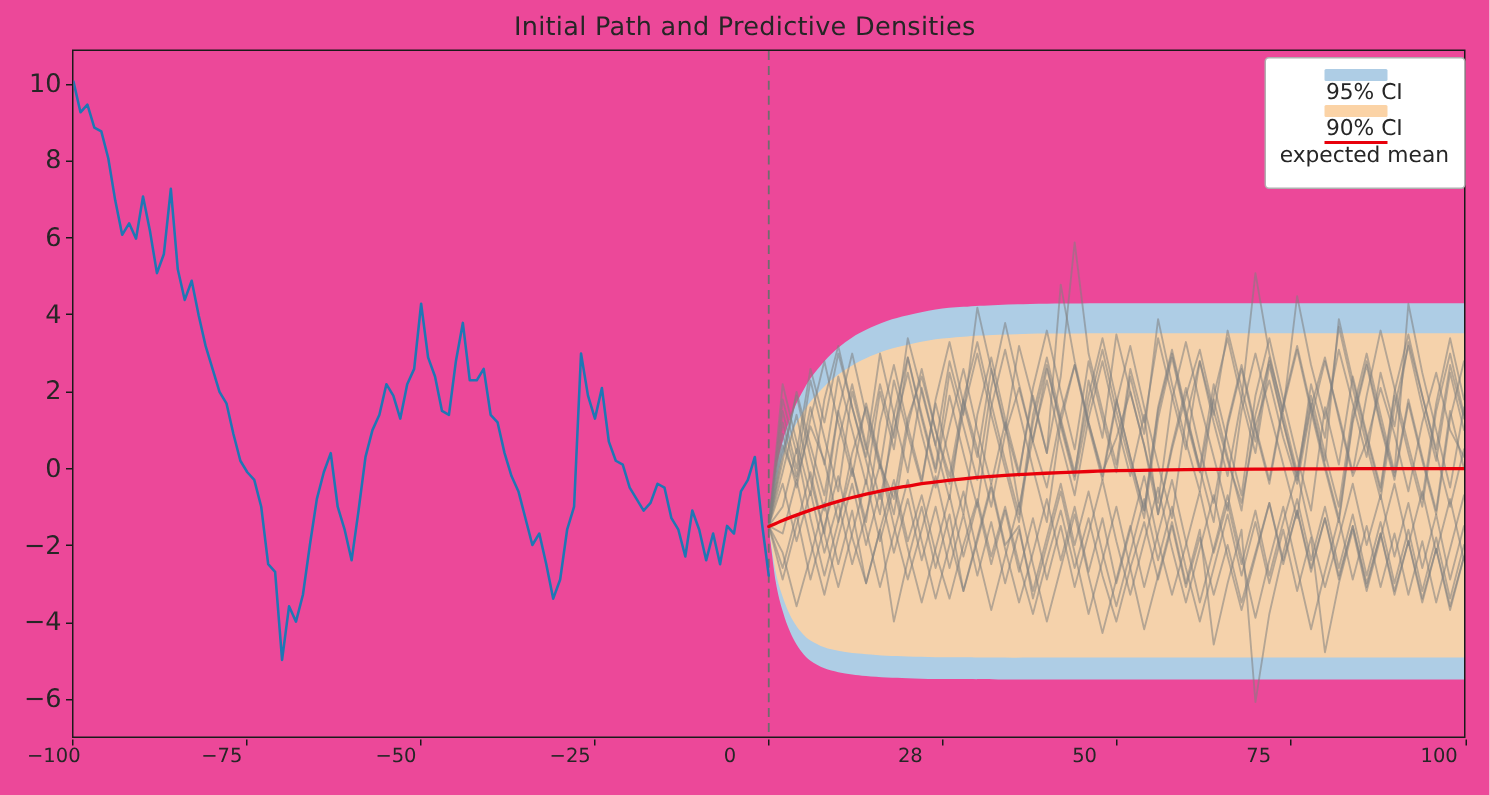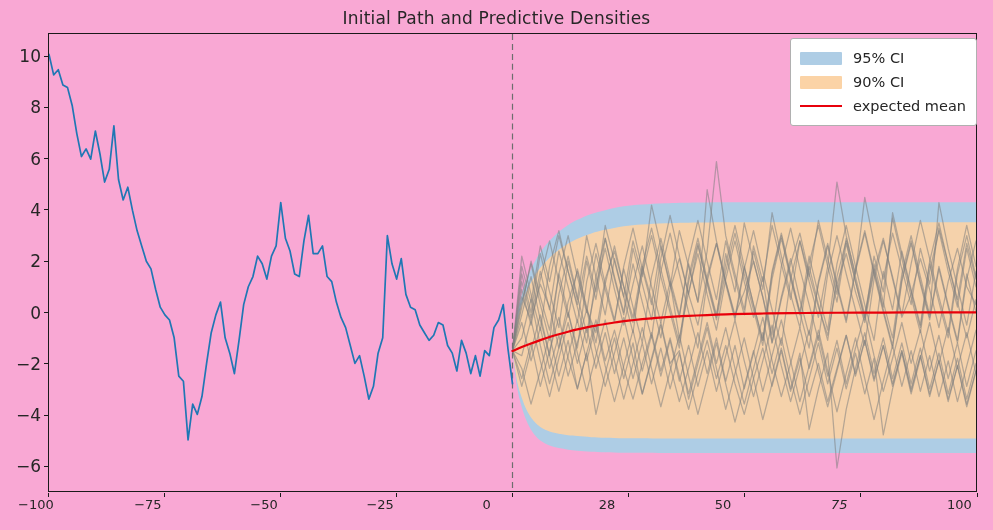--- a/index.html
+++ b/index.html
@@ -1,34 +1,34 @@
 <!DOCTYPE html>
 <html><head>
 <meta charset="utf-8">
 <style>
   html,body{margin:0;padding:0;background:#ffffff;}
   body{width:993px;height:530px;overflow:hidden;
        font-family:"DejaVu Sans","Liberation Sans",sans-serif;}
-  #fig{position:relative;width:993px;height:530px;background:#f9a8d4;}
+  #fig{position:relative;width:993px;height:530px;background:#ec4899;}
   #title{position:absolute;left:0;top:8px;width:993px;text-align:center;
          font-size:17px;color:#262626;letter-spacing:.2px;}
   #axes{position:absolute;left:48px;top:33px;width:929px;height:459px;
         border:1.1px solid #1a1a1a;box-sizing:border-box;background:transparent;}
   #plotsvg{position:absolute;left:0;top:0;width:100%;height:100%;display:block;}
   .ytick{position:absolute;right:0;transform:translateY(-50%);
          font-size:17px;color:#262626;text-align:right;width:40px;}
   .xtick{position:absolute;top:0;transform:translateX(-50%);
          font-size:13px;color:#262626;text-align:left;width:60px;}
   .tickmark{position:absolute;background:#1a1a1a;}
   #ytlabels{position:absolute;left:0px;top:33px;width:41px;height:459px;}
   #xtlabels{position:absolute;left:48px;top:497px;width:929px;height:20px;}
   #legend{position:absolute;right:16px;top:38px;background:#ffffff;
           border:1px solid #b0b0b0;border-radius:3px;padding:7px 10px 7px 9px;
           box-shadow:none;}
-  .lgrow{display:flex;align-items:center;height:24px;}
+  .lgrow{display:flex;align-items:center;height:24px;flex-direction:column;}
   .lgswatch{width:42px;height:13px;margin-right:11px;border-radius:1px;}
   .lgline{width:42px;height:0;border-top:2.2px solid #e8000b;margin-right:11px;}
   .lglabel{font-size:14.5px;color:#262626;white-space:nowrap;}
 </style>
 </head>
 <body>
 
 <div id="fig">
 
   <div id="title">Initial Path and Predictive Densities</div>
@@ -61,21 +61,21 @@
       <div class="xtick" style="left: 232.25px;">−50</div>
       <div class="tickmark" style="left: 231.75px; top: -4px; width: 1px; height: 4px;"></div>
       <div class="xtick" style="left: 348.375px;">−25</div>
       <div class="tickmark" style="left: 347.875px; top: -4px; width: 1px; height: 4px;"></div>
       <div class="xtick" style="left: 464.5px;">0</div>
       <div class="tickmark" style="left: 464px; top: -4px; width: 1px; height: 4px;"></div>
       <div class="xtick" style="left: 580.625px;">28</div>
       <div class="tickmark" style="left: 580.125px; top: -4px; width: 1px; height: 4px;"></div>
       <div class="xtick" style="left: 696.75px;">50</div>
       <div class="tickmark" style="left: 696.25px; top: -4px; width: 1px; height: 4px;"></div>
-      <div class="xtick" style="left: 812.875px; font-style: italic;">75</div>
+      <div class="xtick" style="left: 812.875px;">75</div>
       <div class="tickmark" style="left: 812.375px; top: -4px; width: 1px; height: 4px;"></div>
       <div class="xtick" style="left: 929px;">100</div>
       <div class="tickmark" style="left: 928.5px; top: -4px; width: 1px; height: 4px;"></div>
     </div>
 
   <div id="axes">
     <svg id="plotsvg" viewBox="0 0 929 459" preserveAspectRatio="none">
         <path d="M 464.50 318.48 C 465.27 312.41, 467.60 291.55, 469.14 282.07 C 470.69 272.58, 472.24 267.32, 473.79 261.55 C 475.34 255.78, 476.89 251.72, 478.44 247.45 C 479.98 243.18, 481.53 239.33, 483.08 235.91 C 484.63 232.49, 486.18 229.71, 487.73 226.94 C 489.27 224.16, 490.05 222.45, 492.37 219.24 C 494.69 216.04, 498.56 211.12, 501.66 207.70 C 504.76 204.28, 507.85 201.38, 510.95 198.73 C 514.05 196.08, 517.14 193.81, 520.24 191.81 C 523.34 189.80, 525.66 188.51, 529.53 186.68 C 533.40 184.84, 538.82 182.40, 543.46 180.78 C 548.11 179.16, 551.98 178.22, 557.40 176.93 C 562.82 175.65, 569.79 174.03, 575.98 173.09 C 582.17 172.15, 587.59 171.80, 594.56 171.29 C 601.53 170.78, 608.50 170.35, 617.79 170.01 C 627.08 169.67, 637.14 169.41, 650.30 169.24 C 663.46 169.07, 681.27 169.03, 696.75 168.98 C 712.23 168.94, 727.72 168.98, 743.20 168.98 C 758.68 168.98, 774.17 168.98, 789.65 168.98 C 805.13 168.98, 820.62 168.98, 836.10 168.98 C 851.58 168.98, 867.07 168.98, 882.55 168.98 C 898.03 168.98, 921.26 168.98, 929.00 168.98 L 929.00 420.79 C 921.26 420.79, 898.03 420.79, 882.55 420.79 C 867.07 420.79, 851.58 420.79, 836.10 420.79 C 820.62 420.79, 805.13 420.79, 789.65 420.79 C 774.17 420.79, 758.68 420.79, 743.20 420.79 C 727.72 420.79, 712.23 420.79, 696.75 420.79 C 681.27 420.79, 663.46 420.79, 650.30 420.79 C 637.14 420.79, 627.08 420.84, 617.79 420.79 C 608.50 420.75, 601.53 420.58, 594.56 420.54 C 587.59 420.49, 582.17 420.62, 575.98 420.54 C 569.79 420.45, 562.82 420.19, 557.40 420.02 C 551.98 419.85, 548.11 419.77, 543.46 419.51 C 538.82 419.25, 533.40 418.83, 529.53 418.48 C 525.66 418.14, 523.34 417.89, 520.24 417.46 C 517.14 417.03, 514.05 416.60, 510.95 415.92 C 507.85 415.24, 504.76 414.64, 501.66 413.36 C 498.56 412.07, 494.69 409.81, 492.37 408.23 C 490.05 406.65, 489.27 405.66, 487.73 403.87 C 486.18 402.07, 484.63 400.07, 483.08 397.46 C 481.53 394.85, 479.98 391.99, 478.44 388.23 C 476.89 384.47, 475.34 380.41, 473.79 374.89 C 472.24 369.38, 470.69 364.55, 469.14 355.15 C 467.60 345.75, 465.27 324.59, 464.50 318.48 Z" fill="#aecde5" fill-opacity="1" stroke="none"></path>
         <path d="M 464.50 318.48 C 465.27 313.48, 467.60 296.34, 469.14 288.48 C 470.69 280.61, 472.24 276.21, 473.79 271.30 C 475.34 266.38, 476.89 262.66, 478.44 258.99 C 479.98 255.31, 481.53 252.15, 483.08 249.24 C 484.63 246.34, 486.18 243.95, 487.73 241.55 C 489.27 239.16, 490.05 237.71, 492.37 234.88 C 494.69 232.06, 498.56 227.66, 501.66 224.63 C 504.76 221.59, 507.85 219.03, 510.95 216.68 C 514.05 214.33, 517.14 212.36, 520.24 210.52 C 523.34 208.69, 525.66 207.36, 529.53 205.65 C 533.40 203.94, 538.82 201.76, 543.46 200.27 C 548.11 198.77, 551.98 197.87, 557.40 196.68 C 562.82 195.48, 569.79 193.99, 575.98 193.09 C 582.17 192.19, 587.59 191.81, 594.56 191.29 C 601.53 190.78, 608.50 190.35, 617.79 190.01 C 627.08 189.67, 637.14 189.41, 650.30 189.24 C 663.46 189.07, 681.27 189.03, 696.75 188.98 C 712.23 188.94, 727.72 188.98, 743.20 188.98 C 758.68 188.98, 774.17 188.98, 789.65 188.98 C 805.13 188.98, 820.62 188.98, 836.10 188.98 C 851.58 188.98, 867.07 188.98, 882.55 188.98 C 898.03 188.98, 921.26 188.98, 929.00 188.98 L 929.00 406.18 C 921.26 406.18, 898.03 406.18, 882.55 406.18 C 867.07 406.18, 851.58 406.18, 836.10 406.18 C 820.62 406.18, 805.13 406.18, 789.65 406.18 C 774.17 406.18, 758.68 406.18, 743.20 406.18 C 727.72 406.18, 712.23 406.18, 696.75 406.18 C 681.27 406.18, 663.46 406.18, 650.30 406.18 C 637.14 406.18, 627.08 406.22, 617.79 406.18 C 608.50 406.13, 601.53 405.96, 594.56 405.92 C 587.59 405.88, 582.17 406.01, 575.98 405.92 C 569.79 405.83, 562.82 405.58, 557.40 405.41 C 551.98 405.24, 548.11 405.15, 543.46 404.89 C 538.82 404.64, 533.40 404.17, 529.53 403.87 C 525.66 403.57, 523.34 403.48, 520.24 403.10 C 517.14 402.71, 514.05 402.20, 510.95 401.56 C 507.85 400.92, 504.76 400.41, 501.66 399.25 C 498.56 398.10, 494.69 396.05, 492.37 394.64 C 490.05 393.23, 489.27 392.37, 487.73 390.79 C 486.18 389.21, 484.63 387.41, 483.08 385.15 C 481.53 382.88, 479.98 380.49, 478.44 377.20 C 476.89 373.91, 475.34 370.15, 473.79 365.41 C 472.24 360.66, 470.69 356.56, 469.14 348.74 C 467.60 340.92, 465.27 323.52, 464.50 318.48 Z" fill="#fbd3a6" fill-opacity="0.92" stroke="none"></path>
         <path d="M464.50 317.97 L473.79 264.12 L483.08 287.20 L492.37 251.30 L501.66 274.37 L510.95 315.40 L520.24 269.25 L529.53 238.47 L538.82 276.94 L548.11 300.02 L557.40 246.17 L566.69 217.96 L575.98 253.86 L585.27 284.63 L594.56 233.35 L603.85 266.68 L613.14 305.15 L622.43 256.42 L631.72 225.65 L641.01 261.55 L650.30 292.32 L659.59 243.60 L668.88 210.27 L678.17 248.73 L687.46 282.07 L696.75 258.99 L706.04 228.22 L715.33 264.12 L724.62 310.27 L733.91 266.68 L743.20 230.78 L752.49 200.01 L761.78 241.04 L771.07 274.37 L780.36 302.58 L789.65 251.30 L798.94 220.53 L808.23 258.99 L817.52 289.76 L826.81 238.47 L836.10 205.14 L845.39 246.17 L854.68 284.63 L863.97 261.55 L873.26 225.65 L882.55 256.42 L891.84 294.89 L901.13 248.73 L910.42 215.40 L919.71 253.86 L929.00 271.81" fill="none" stroke="#7f7f7f" stroke-opacity="0.55" stroke-width="1.25" stroke-linejoin="round" stroke-linecap="round"></path>

